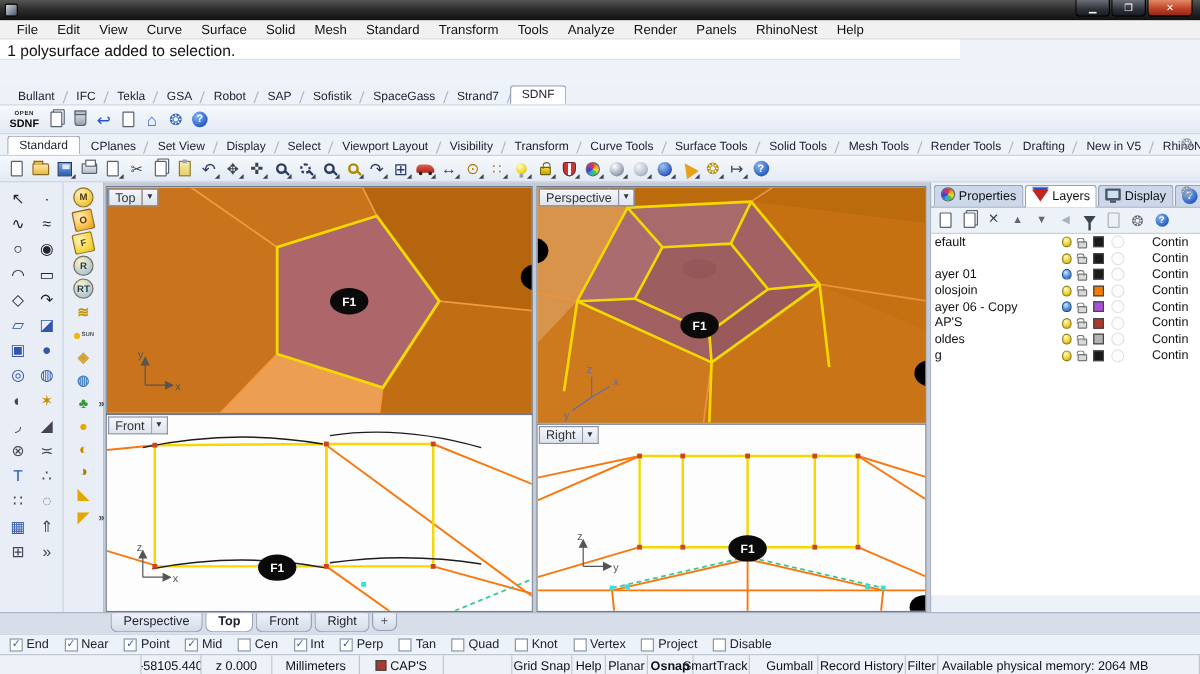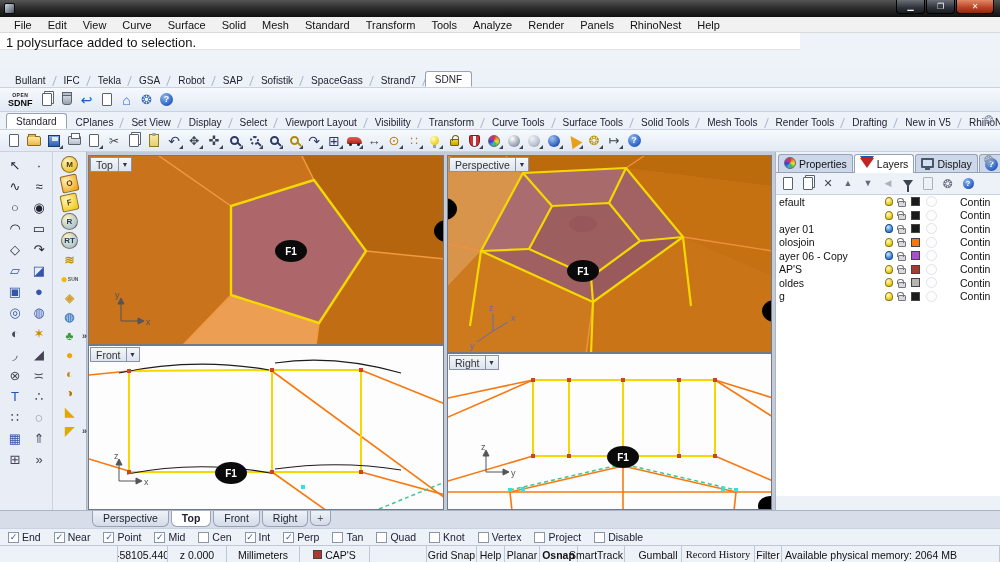--- a/index.html
+++ b/index.html
@@ -997,19 +997,19 @@
         <span class="lsw" style="background: rgb(170, 58, 48);"></span>
         <span>CAP'S</span>
       </div>
       <div class="seg" style="left: 370px; width: 57px;"></div>
       <div class="seg" style="left: 427px; width: 50px;">Grid Snap</div>
       <div class="seg" style="left: 477px; width: 28px;">Help</div>
       <div class="seg" style="left: 505px; width: 35px;">Planar</div>
       <div class="seg bold" style="left: 540px; width: 38px;">Osnap</div>
       <div class="seg" style="left: 548px; width: 57px; margin-left: 20px;">SmartTrack</div>
       <div class="seg" style="left: 635px; width: 47px;">Gumball</div>
-      <div class="seg" style="left: 682px; width: 73px; font-family: Liberation Serif, serif;">Record History</div>
+      <div class="seg" style="left: 682px; width: 73px;">Record History</div>
       <div class="seg" style="left: 755px; width: 27px;">Filter</div>
       <div class="seg" style="left: 782px; width: 218px; justify-content: flex-start;">Available physical memory: 2064 MB</div>
     </div>
 
 
 </div>
 
 </body></html>

